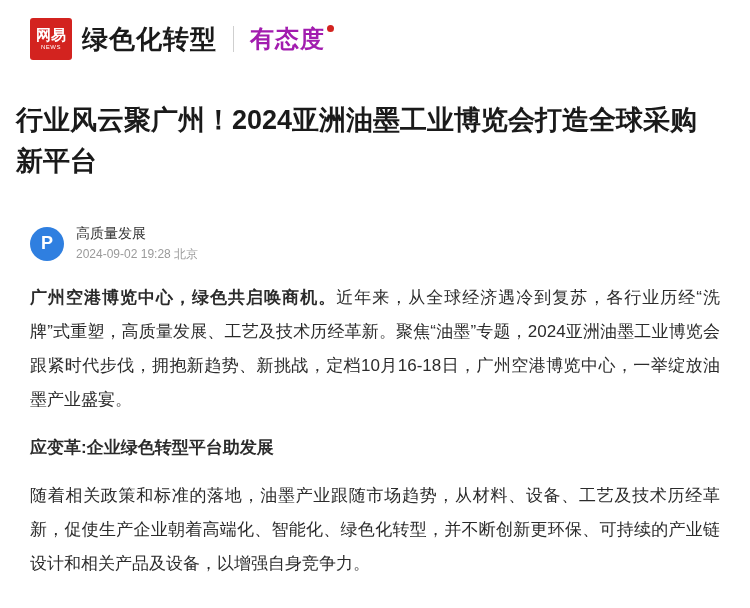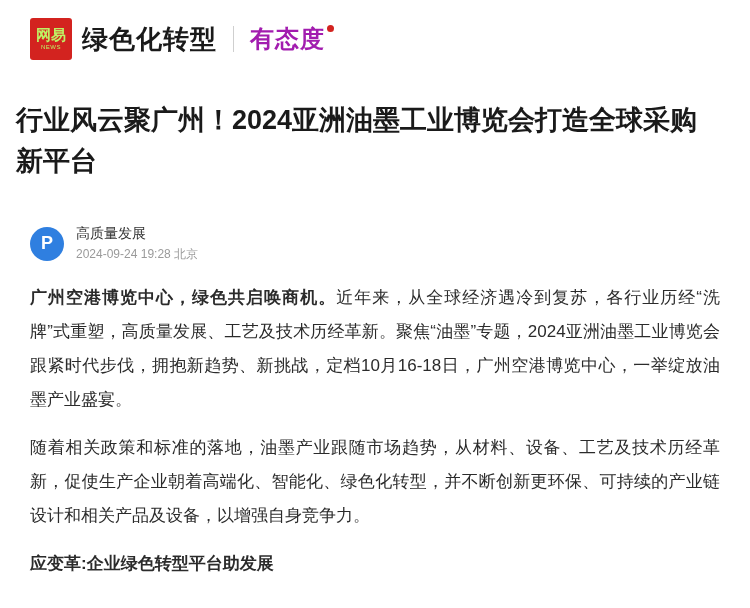--- a/index.html
+++ b/index.html
@@ -31,21 +31,21 @@
   }
   .logo-mark {
     width: 42px;
     height: 42px;
     background: #d3231f;
     border-radius: 3px;
     display: flex;
     flex-direction: column;
     align-items: center;
     justify-content: center;
-    color: #bef264;
+    color: #ffffff;
     flex: none;
   }
   .logo-mark .cn {
     font-size: 15px;
     line-height: 15px;
     font-weight: bold;
     letter-spacing: 0px;
   }
   .logo-mark .en {
     font-size: 6px;
@@ -171,25 +171,25 @@
       <span class="dot"></span>
     </div>
   </div>
 
   <h1 class="title">行业风云聚广州！2024亚洲油墨工业博览会打造全球采购新平台</h1>
 
   <div class="source-row">
     <div class="avatar">P</div>
     <div class="source-meta">
       <div class="source-name">高质量发展</div>
-      <div class="source-time">2024-09-24 19:28 北京</div>
+      <div class="source-time">2024-09-02 19:28 北京</div>
     </div>
   </div>
 
   <div class="article">
     <p class="para">
       <span class="lead">广州空港博览中心，绿色共启唤商机。</span><span>近年来，从全球经济遇冷到复苏，各行业历经“洗牌”式重塑，高质量发展、工艺及技术历经革新。聚焦“油墨”专题，2024亚洲油墨工业博览会跟紧时代步伐，拥抱新趋势、新挑战，定档10月16-18日，广州空港博览中心，一举绽放油墨产业盛宴。</span>
     </p>
+    <p class="para bold">应变革:企业绿色转型平台助发展</p>
     <p class="para">随着相关政策和标准的落地，油墨产业跟随市场趋势，从材料、设备、工艺及技术历经革新，促使生产企业朝着高端化、智能化、绿色化转型，并不断创新更环保、可持续的产业链设计和相关产品及设备，以增强自身竞争力。</p>
-    <p class="para bold">应变革:企业绿色转型平台助发展</p>
   </div>
 
 </div>
 
 </body></html>

